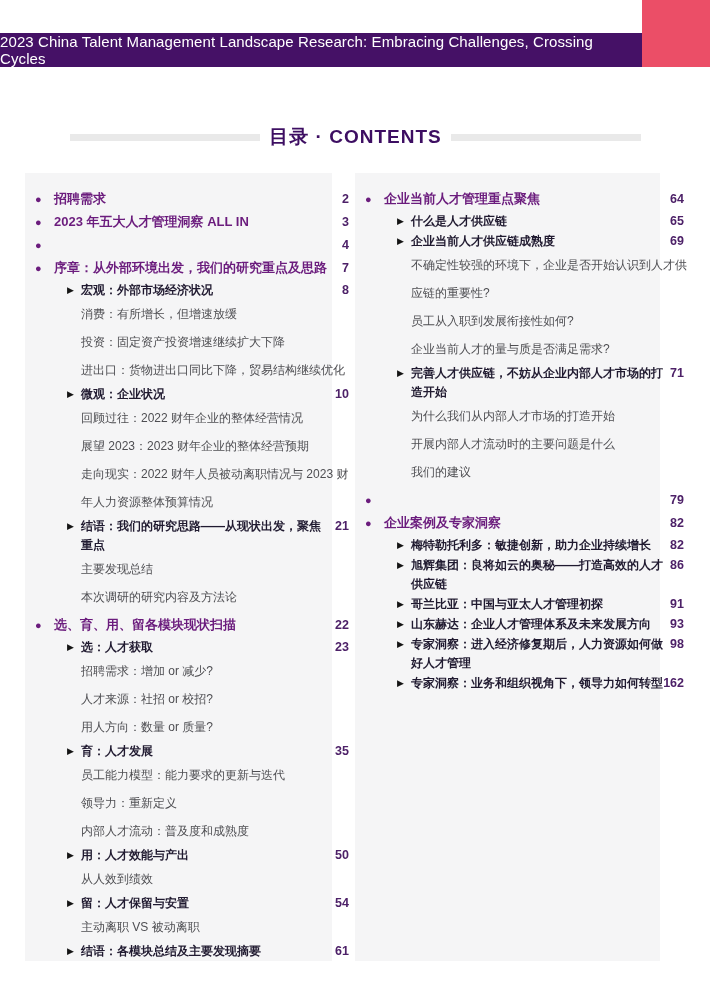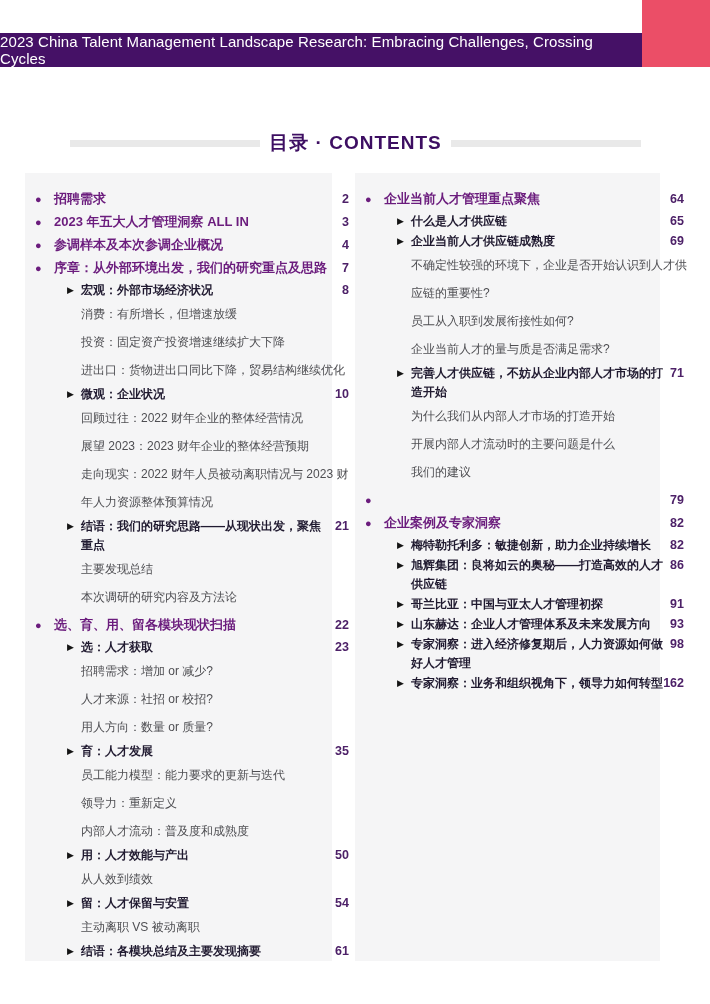--- a/index.html
+++ b/index.html
@@ -30,21 +30,21 @@
   .topbar{
     position:absolute;top:33px;left:0;
     width:642px;height:34px;
     background:var(--brand-purple);
     color:#ffffff;
     display:flex;align-items:center;justify-content:flex-end;
     padding-right:13px;
     font-size:15px;letter-spacing:.1px;
   }
   .title-row{
-    position:absolute;top:130px;left:70px;right:69px;
+    position:absolute;top:124px;left:70px;right:69px;
     display:flex;align-items:center;
   }
   .title-rule{height:7px;background:var(--rule-gray);flex:1;}
   .page-title{
     padding:0 9px;
     font-size:19px;font-weight:bold;
     color:var(--title-purple);
     letter-spacing:1px;
     white-space:nowrap;
   }
@@ -137,21 +137,20 @@
     <span class="text">招聘需求</span>
     <span class="page">2</span>
   </div>
       <div class="row l1">
     <span class="marker">●</span>
     <span class="text">2023 年五大人才管理洞察 ALL IN</span>
     <span class="page">3</span>
   </div>
       <div class="row l1">
     <span class="marker">●</span>
-    <span class="text">参调样本及本次参调企业概况</span>
     <span class="page">4</span>
   </div>
       <div class="row l1">
     <span class="marker">●</span>
     <span class="text">序章：从外部环境出发，我们的研究重点及思路</span>
     <span class="page">7</span>
   </div>
       <div class="row l2">
     <span class="marker">▶</span>
     <span class="text">宏观：外部市场经济状况</span>

